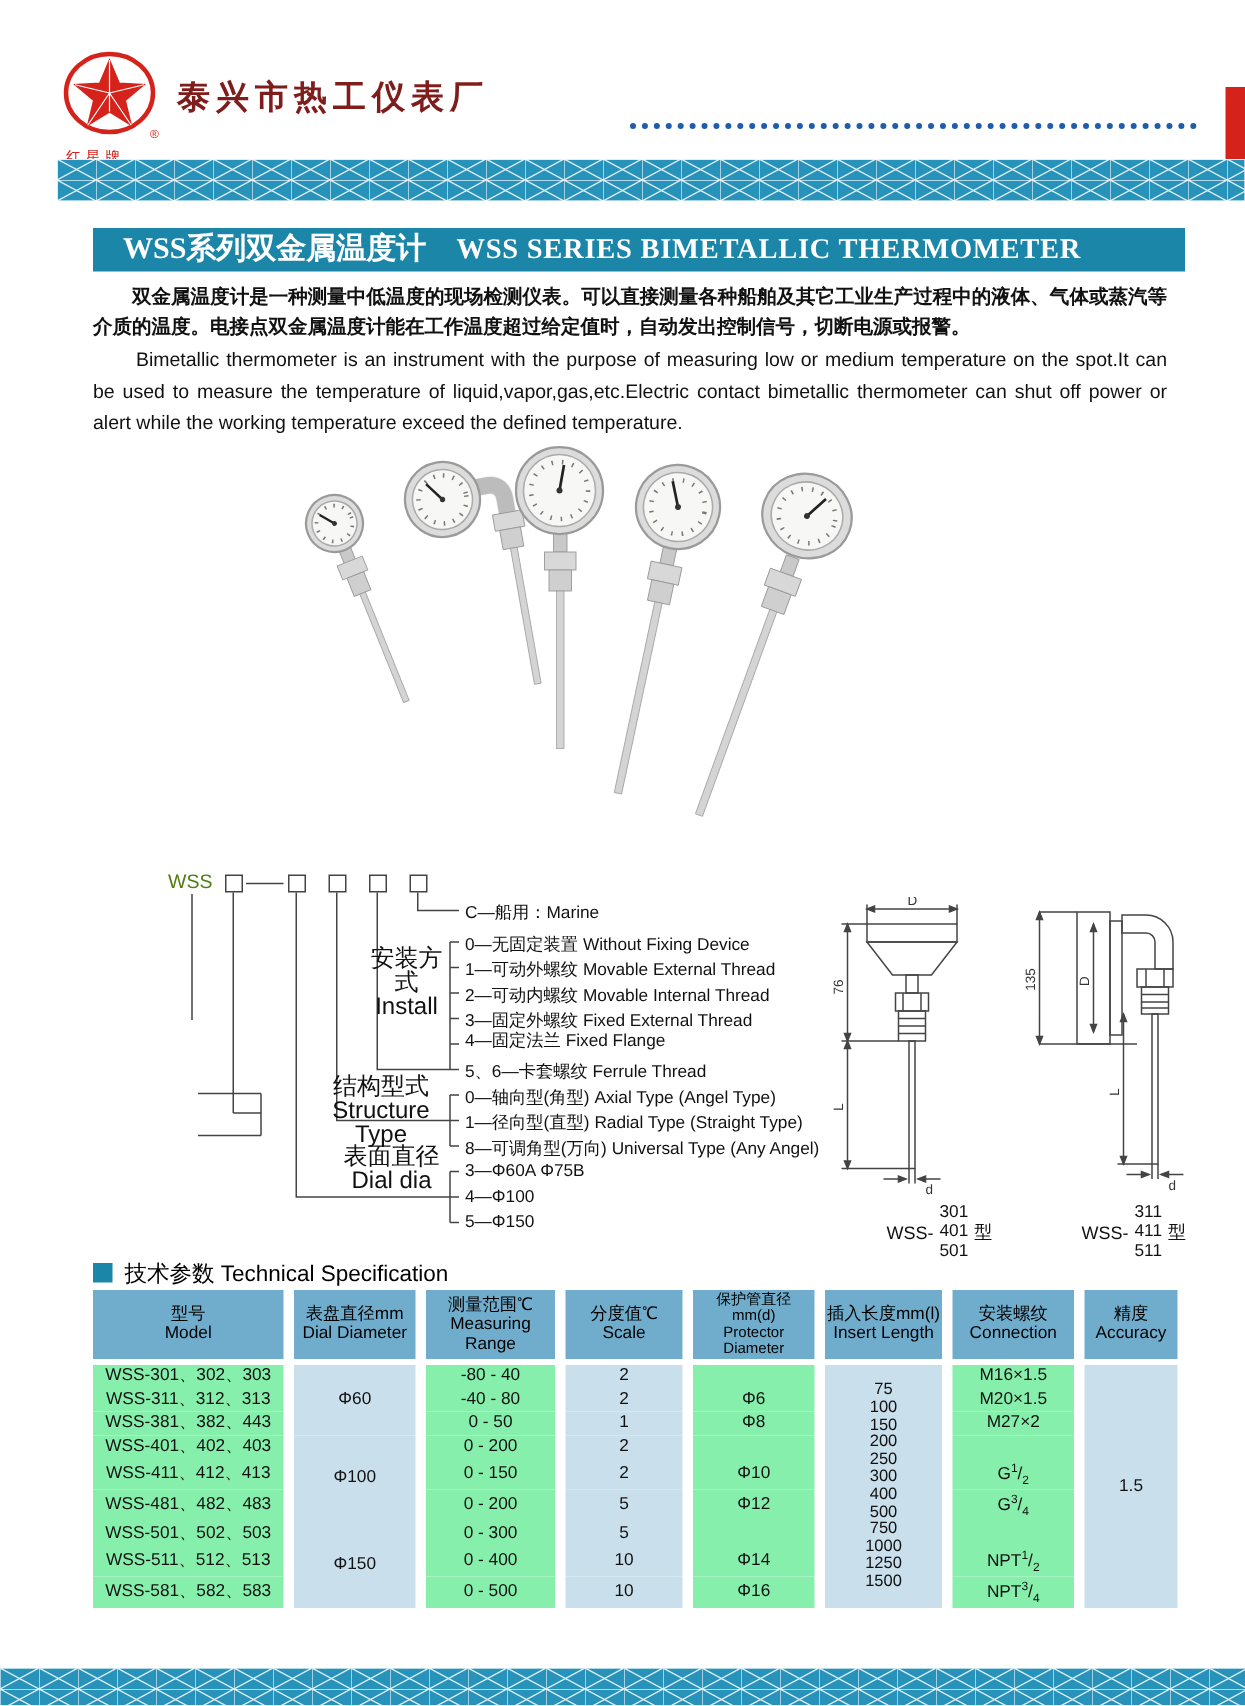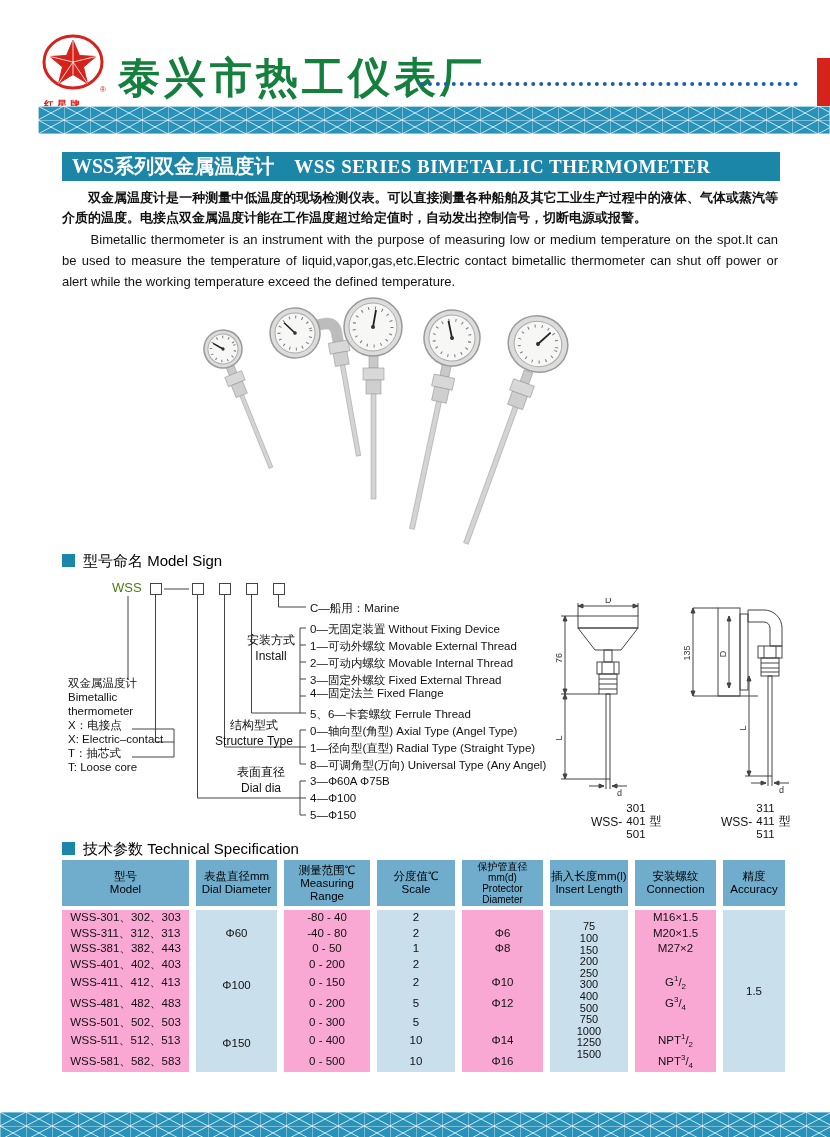--- a/index.html
+++ b/index.html
@@ -1,56 +1,56 @@
 <!DOCTYPE html>
 <html><head>
 <meta charset="utf-8">
 <style>
   html,body{margin:0;padding:0;background:#fff;}
   .page{position:relative;width:830px;height:1137px;background:#fff;overflow:hidden;
         font-family:"Liberation Sans",sans-serif;color:#111;}
   .abs{position:absolute;}
 
   
-  .company{font-size:42px;font-weight:bold;letter-spacing:4px;color:#15803d;white-space:nowrap;}
-  .brand{font-size:10px;font-weight:bold;color:#d5231c;letter-spacing:3px;}
+  .company{font-size:22px;font-weight:bold;letter-spacing:4px;color:#7f1d1d;white-space:nowrap;}
+  .brand{font-size:10px;font-weight:normal;color:#d5231c;letter-spacing:3px;}
   .dotlead{border-bottom:4px dotted #1e5dac;height:0;}
   .redstripe{background:#d5231c;}
 
   
-  .titlebar{background:#1c86a8;color:#fff;height:29px;line-height:29px;padding-left:10px;
+  .titlebar{background:#1c86a8;color:#fff;height:29px;line-height:29px;padding-left:20px;
             font-family:"Liberation Serif",serif;font-weight:bold;white-space:nowrap;}
   .titlebar .cn{font-size:20px;}
   .titlebar .en{font-size:19px;margin-left:16px;letter-spacing:0.5px;}
 
   .para-cn{font-size:13px;font-weight:bold;line-height:20px;text-align:justify;text-indent:2em;}
   .para-en{font-size:13px;line-height:21px;text-align:justify;text-indent:2.2em;}
 
   
   .sec-head{display:flex;align-items:flex-start;font-size:15px;color:#000;}
   .sec-square{width:13px;height:13px;background:#1c86a8;margin:2px 8px 0 0;flex:none;}
   .sec-sub{font-size:14px;margin-left:21px;margin-top:2px;}
 
   
   .msbox{position:absolute;width:10px;height:10px;border:1px solid #444;background:#fff;}
   .ms-wss{position:absolute;font-size:13px;color:#4d7c0f;}
   .ms-opt{position:absolute;font-size:11.5px;white-space:nowrap;color:#111;}
-  .ms-mid{position:absolute;font-size:12px;text-align:center;line-height:16px;color:#111;}
+  .ms-mid{position:absolute;font-size:16px;text-align:center;line-height:16px;color:#111;}
   .ms-left{position:absolute;font-size:11.5px;line-height:14px;white-space:pre-line;color:#111;}
 
   .stack{white-space:pre-line;text-align:center;line-height:13px;font-size:11.5px;}
   .odlabel{position:absolute;display:flex;align-items:center;gap:4px;font-size:12px;color:#111;}
 
   
   table.spec{border-collapse:separate;border-spacing:7px 0;table-layout:fixed;}
   table.spec td{text-align:center;vertical-align:middle;padding:0;}
   .hd{background:#70adcd;height:46px;font-size:11.5px;line-height:13px;color:#000;}
   .hd .s{font-size:10px;line-height:11px;}
   tr.body-row{height:15.5px;}
-  td.g{background:#f9a8d4;}
+  td.g{background:#86efac;}
   td.b{background:#cadfec;}
   td.cell{font-size:11.5px;line-height:13px;}
   td.model-cell{text-align:left;padding-left:10px;white-space:nowrap;}
   td.pre{white-space:pre-line;}
   td.ins{line-height:11.6px;font-size:11px;vertical-align:middle;}
   td.acc{vertical-align:top;padding-top:12px;}
   td sup{font-size:8px;vertical-align:super;}
   td sub{font-size:8px;vertical-align:sub;}
   svg text{font-family:"Liberation Sans",sans-serif;}
 </style>
@@ -154,24 +154,20 @@
         <ellipse cx="368" cy="72" rx="30" ry="28" fill="#dcdcdc" stroke="#9a9a9a" stroke-width="1.5"></ellipse>
         <ellipse cx="368" cy="72" rx="24" ry="22.5" fill="#f7f7f5" stroke="#aaa" stroke-width="1"></ellipse>
         <ellipse cx="368" cy="72" rx="19" ry="18" fill="none" stroke="#777" stroke-width="3" stroke-dasharray="1 6"></ellipse>
         <line x1="368" y1="72" x2="376" y2="57" stroke="#222" stroke-width="1.8"></line>
         <circle cx="368" cy="72" r="2" fill="#333"></circle>
       </g>
     </svg>
   </div>
 
   <div class="abs" style="left:62px;top:552px;width:450px;height:290px;">
-    <div class="sec-head">
-      <span class="sec-square"></span>
-      <span>型号命名 Model Sign</span>
-    </div>
 
     <div class="ms-wss" style="left:50px;top:28px;">WSS</div>
     <div class="msbox" style="left:88px;top:31px;"></div>
     <div class="msbox" style="left:130px;top:31px;"></div>
     <div class="msbox" style="left:157px;top:31px;"></div>
     <div class="msbox" style="left:184px;top:31px;"></div>
     <div class="msbox" style="left:211px;top:31px;"></div>
 
     <svg class="abs" style="left:0;top:0;" width="450" height="290">
       <g stroke="#444" stroke-width="1" fill="none">
@@ -209,27 +205,20 @@
     </div>
     <div class="ms-mid" style="left:148px;top:165px;width:88px;">
       <div>结构型式</div>
       <div>Structure Type</div>
     </div>
     <div class="ms-mid" style="left:166px;top:212px;width:66px;">
       <div>表面直径</div>
       <div>Dial dia</div>
     </div>
 
-    <div class="ms-left" style="left:6px;top:124px;">双金属温度计
-Bimetallic
-thermometer
-X：电接点
-X: Electric–contact
-T：抽芯式
-T: Loose core</div>
   </div>
 
   <div class="abs" style="left:515px;top:552px;width:315px;height:290px;">
 
     <svg class="abs" style="left:18px;top:46px;" width="300" height="200" viewBox="0 0 300 200">
       <g stroke="#444" stroke-width="1" fill="none">
 
         <path d="M45 8 H105 M45 5 V18 M105 5 V18"></path>
         <path d="M45 8 l5 -2 v4 z M105 8 l-5 -2 v4 z" fill="#444"></path>
         <rect x="45" y="18" width="60" height="12"></rect>

